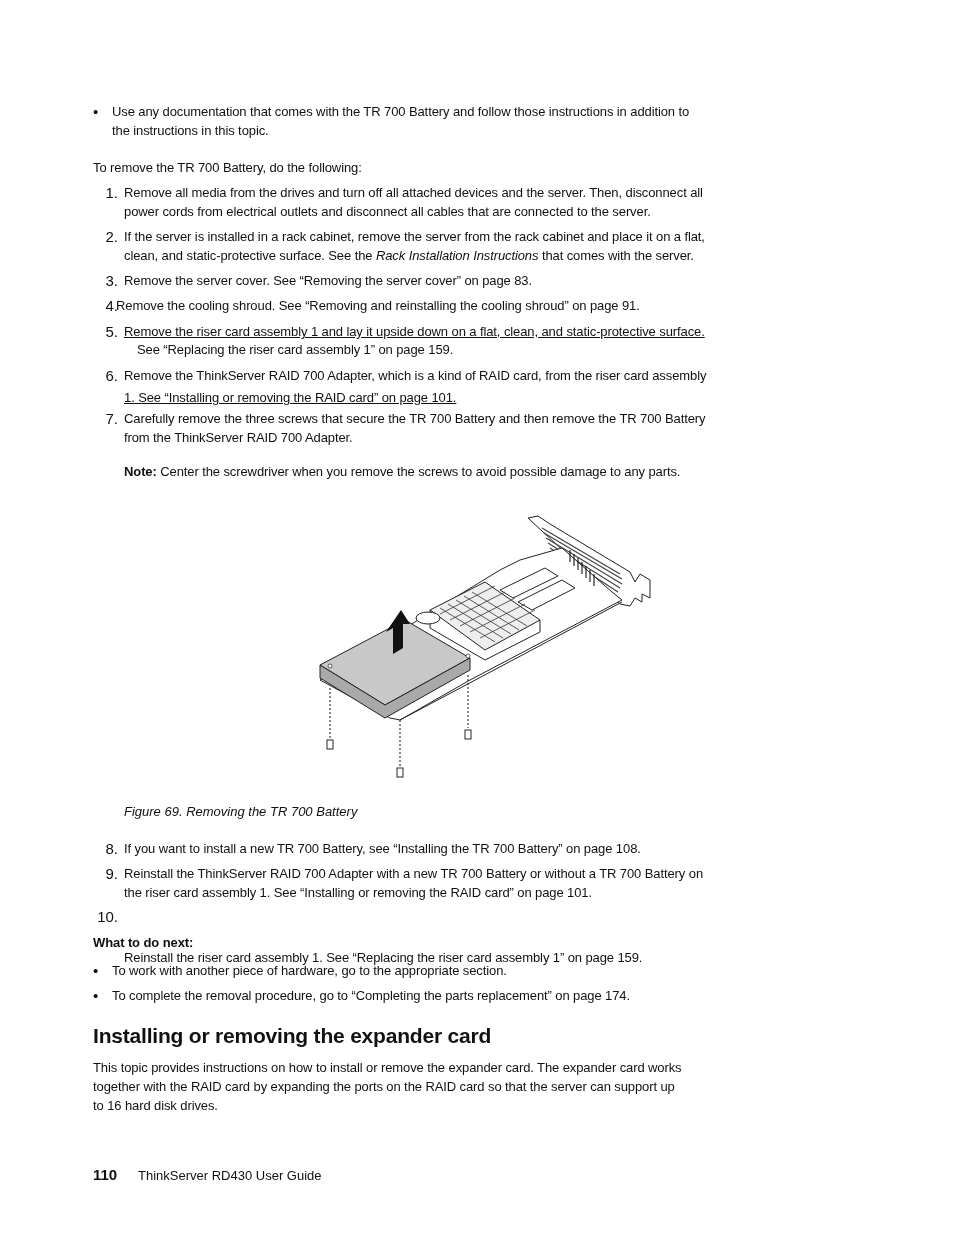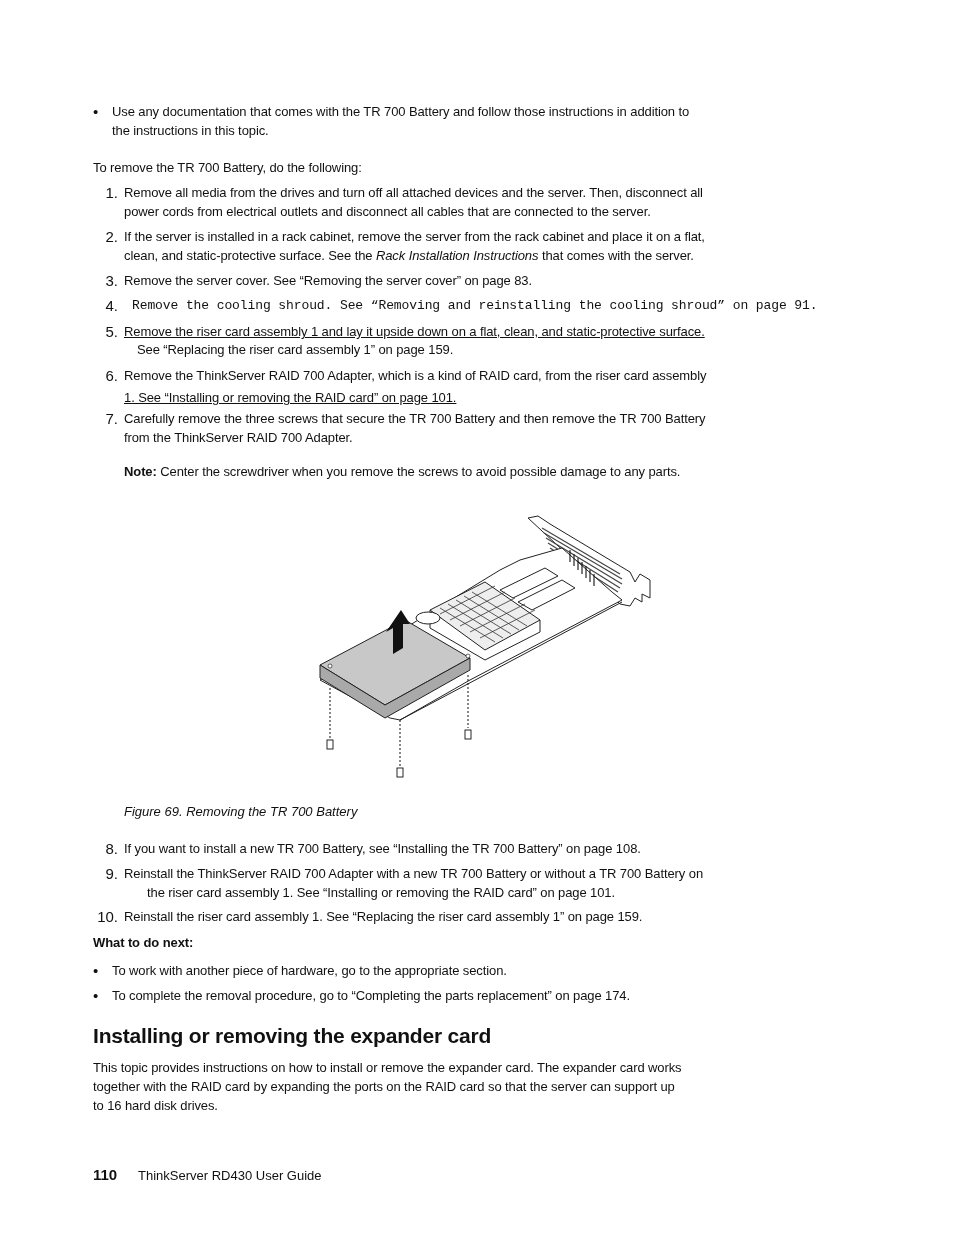--- a/index.html
+++ b/index.html
@@ -32,21 +32,21 @@
 <div class="line" style="left:124px; top:202px;">power cords from electrical outlets and disconnect all cables that are connected to the server.</div>
 
 <div class="num" style="left:96px; top:227px;">2.</div>
 <div class="line" style="left:124px; top:227px;">If the server is installed in a rack cabinet, remove the server from the rack cabinet and place it on a flat,</div>
 <div class="line" style="left:124px; top:246px;"><span>clean, and static-protective surface.  See the </span><span class="ital">Rack Installation Instructions</span><span> that comes with the server.</span></div>
 
 <div class="num" style="left:96px; top:271px;">3.</div>
 <div class="line" style="left:124px; top:271px;">Remove the server cover.  See “Removing the server cover” on page 83.</div>
 
 <div class="num" style="left:96px; top:296px;">4.</div>
-<div class="line" style="left:132px; top:296px;font-family:Liberation Mono, monospace;">Remove the cooling shroud.  See “Removing and reinstalling the cooling shroud” on page 91.</div>
+<div class="line" style="left:116px; top:296px;">Remove the cooling shroud.  See “Removing and reinstalling the cooling shroud” on page 91.</div>
 
 <div class="num" style="left:96px; top:322px;">5.</div>
 <div class="line" style="left:124px; top:322px;text-decoration:underline;">Remove the riser card assembly 1 and lay it upside down on a flat, clean, and static-protective surface.</div>
 <div class="line" style="left:137px; top:340px;">See “Replacing the riser card assembly 1” on page 159.</div>
 
 <div class="num" style="left:96px; top:366px;">6.</div>
 <div class="line" style="left:124px; top:366px;">Remove the ThinkServer RAID 700 Adapter, which is a kind of RAID card, from the riser card assembly</div>
 <div class="line" style="left:124px; top:388px;text-decoration:underline;">1.  See “Installing or removing the RAID card” on page 101.</div>
 
 <div class="num" style="left:96px; top:409px;">7.</div>
@@ -117,24 +117,24 @@
   </g>
 </svg>
 
 <div class="caption" style="left:124px; top:803px;">Figure 69.  Removing the TR 700 Battery</div>
 
 <div class="num" style="left:96px; top:839px;">8.</div>
 <div class="line" style="left:124px; top:839px;">If you want to install a new TR 700 Battery, see “Installing the TR 700 Battery” on page 108.</div>
 
 <div class="num" style="left:96px; top:864px;">9.</div>
 <div class="line" style="left:124px; top:864px;">Reinstall the ThinkServer RAID 700 Adapter with a new TR 700 Battery or without a TR 700 Battery on</div>
-<div class="line" style="left:124px; top:883px;margin-left:23px;">the riser card assembly 1.  See “Installing or removing the RAID card” on page 101.</div>
+<div class="line" style="left:124px; top:883px;">the riser card assembly 1.  See “Installing or removing the RAID card” on page 101.</div>
 
 <div class="num" style="left:96px; top:907px;">10.</div>
-<div class="line" style="left:124px; top:907px;">Reinstall the riser card assembly 1.  See “Replacing the riser card assembly 1” on page 159.</div>
+<div class="line" style="left:124px; top:948px;">Reinstall the riser card assembly 1.  See “Replacing the riser card assembly 1” on page 159.</div>
 
 <div class="line bold" style="left:93px; top:933px;">What to do next:</div>
 <span class="bullet" style="left:93px; top:961px;">•</span>
 <div class="line" style="left:112px; top:961px;">To work with another piece of hardware, go to the appropriate section.</div>
 <span class="bullet" style="left:93px; top:986px;">•</span>
 <div class="line" style="left:112px; top:986px;">To complete the removal procedure, go to “Completing the parts replacement” on page 174.</div>
 
 <h2 style="left:93px; top:1023px;">Installing or removing the expander card</h2>
 <div class="line" style="left:93px; top:1058px;">This topic provides instructions on how to install or remove the expander card.  The expander card works</div>
 <div class="line" style="left:93px; top:1077px;">together with the RAID card by expanding the ports on the RAID card so that the server can support up</div>

